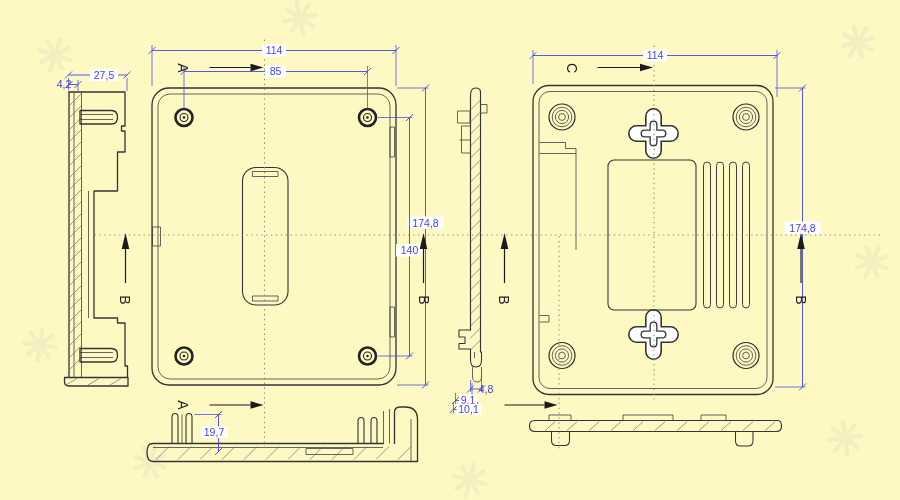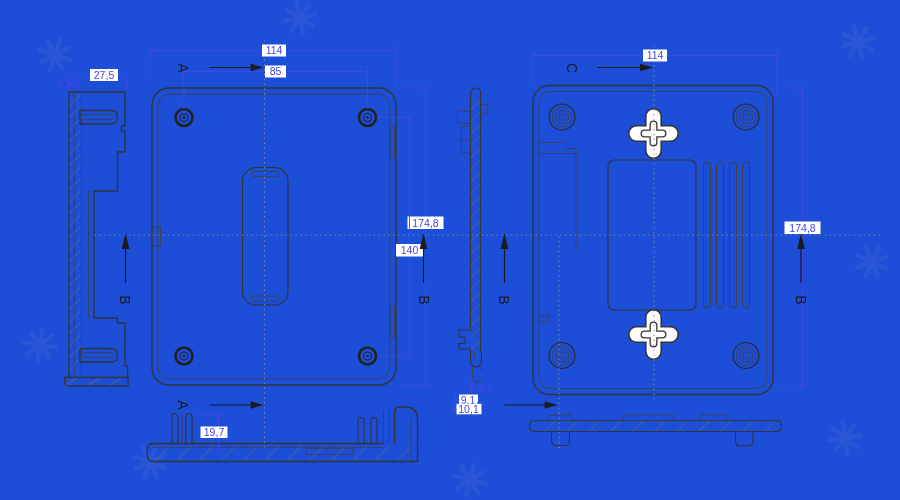--- a/index.html
+++ b/index.html
@@ -1,16 +1,16 @@
 <!DOCTYPE html>
 <html><head>
 <meta charset="utf-8">
 <style>
   html,body{margin:0;padding:0;background:#fff;}
-  .stage{position:relative;width:900px;height:500px;background:#1d4ed8;overflow:hidden;
+  .stage{position:relative;width:900px;height:500px;background:#fef9c3;overflow:hidden;
          font-family:"Liberation Sans", sans-serif;}
   svg{display:block;}
   .ln   {stroke:#343434;fill:none;stroke-width:1.3;stroke-linejoin:round;stroke-linecap:round;}
   .lnt  {stroke:#3f3f3f;fill:none;stroke-width:0.8;stroke-linejoin:round;}
   .hat  {stroke:#6f6f6f;fill:none;stroke-width:0.7;}
   .cl   {stroke:#8b8b8b;fill:none;stroke-width:1.1;stroke-dasharray:0.5 4.4;stroke-linecap:round;}
   .dim  {stroke:#4545ec;fill:none;stroke-width:0.9;}
   .dime {stroke:#4545ec;fill:none;stroke-width:0.75;}
   .dimtxt{fill:#4343ee;font-size:10.5px;text-anchor:middle;}
   .viewtxt{fill:#1b1b1b;font-size:14px;text-anchor:middle;}

